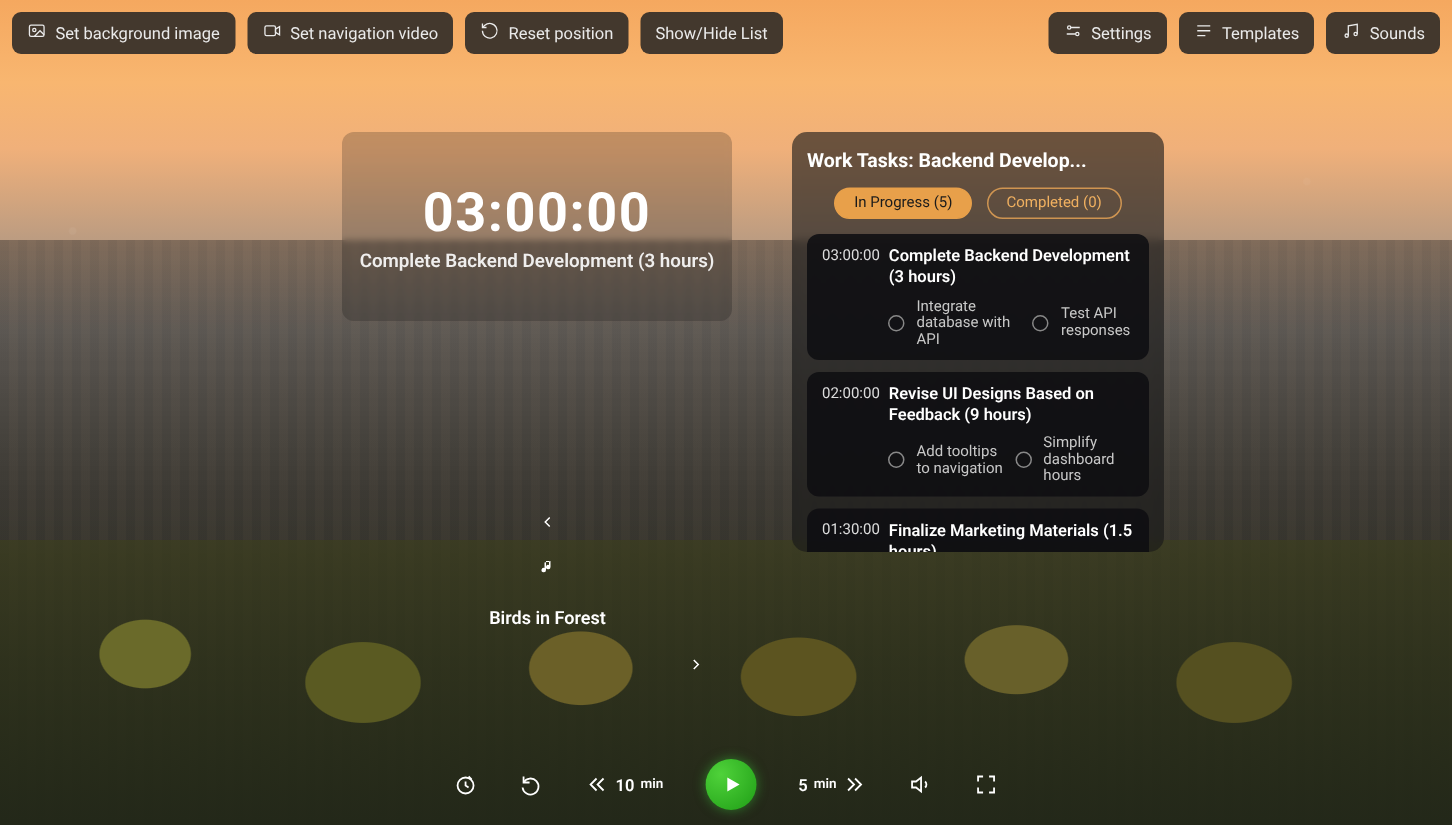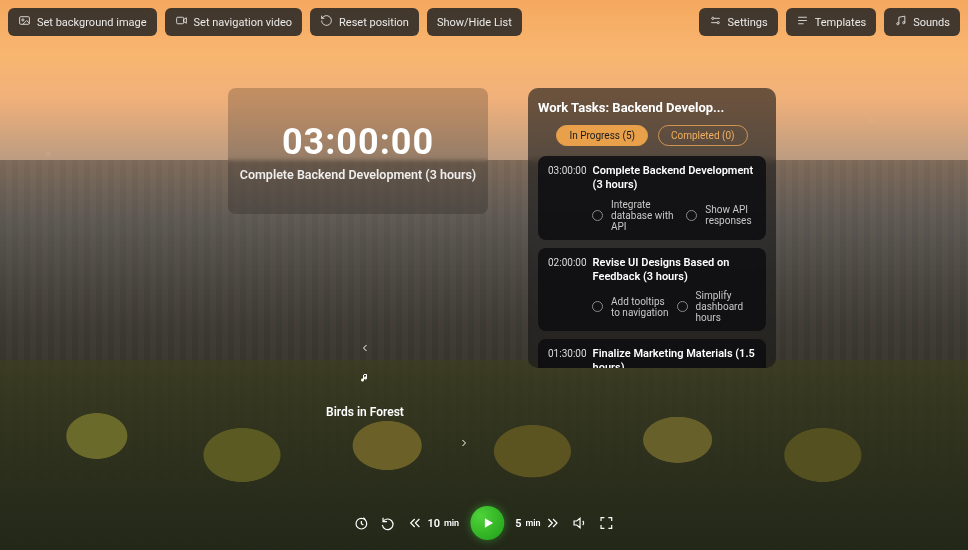--- a/index.html
+++ b/index.html
@@ -98,21 +98,21 @@
   .task-name { font-size:11px; font-weight:600; line-height:1.3;}
   .subtasks { margin-top:6px; margin-left:44px; display:flex; flex-direction:row; gap:5px;}
   .subtask { display:flex; align-items:center; gap:8px; font-size:10px; color:#c8c8c8;}
   .subtask .circle {
     width:11px; height:11px; border-radius:50%; border:1.4px solid #888; flex-shrink:0;
   }
 
   
   .bottombar {
     position:absolute; bottom:10px; left:50%; transform:translateX(-50%);
-    display:flex; align-items:center; gap:11px; z-index:5;text-align:center;
+    display:flex; align-items:center; gap:28px; z-index:5;text-align:center;
   }
   .bb-item { display:flex; align-items:center; gap:4px; cursor:pointer; }
   .bb-item svg { width:16px; height:16px; stroke:#fff; fill:none; stroke-width:1.8;}
   .bb-text { font-size:11px; font-weight:600; color:#fff;}
   .play-btn {
     width:34px; height:34px; border-radius:50%;
     background: radial-gradient(circle at 30% 30%, #4fd23a, #1f9e16);
     display:flex; align-items:center; justify-content:center;
     box-shadow: 0 0 8px rgba(60,200,60,0.5);
   }
@@ -214,29 +214,29 @@
       <span class="task-dur">03:00:00</span>
       <span class="task-name">Complete Backend Development (3 hours)</span>
     </div>
     <div class="subtasks">
       <div class="subtask">
         <span class="circle"></span>
         <span>Integrate database with API</span>
       </div>
       <div class="subtask">
         <span class="circle"></span>
-        <span>Show API responses</span>
+        <span>Test API responses</span>
       </div>
     </div>
   </div>
 
   <div class="task-card">
     <div class="task-head">
       <span class="task-dur">02:00:00</span>
-      <span class="task-name">Revise UI Designs Based on Feedback (3 hours)</span>
+      <span class="task-name">Revise UI Designs Based on Feedback (9 hours)</span>
     </div>
     <div class="subtasks">
       <div class="subtask">
         <span class="circle"></span>
         <span>Add tooltips to navigation</span>
       </div>
       <div class="subtask">
         <span class="circle"></span>
         <span>Simplify dashboard hours</span>
       </div>

